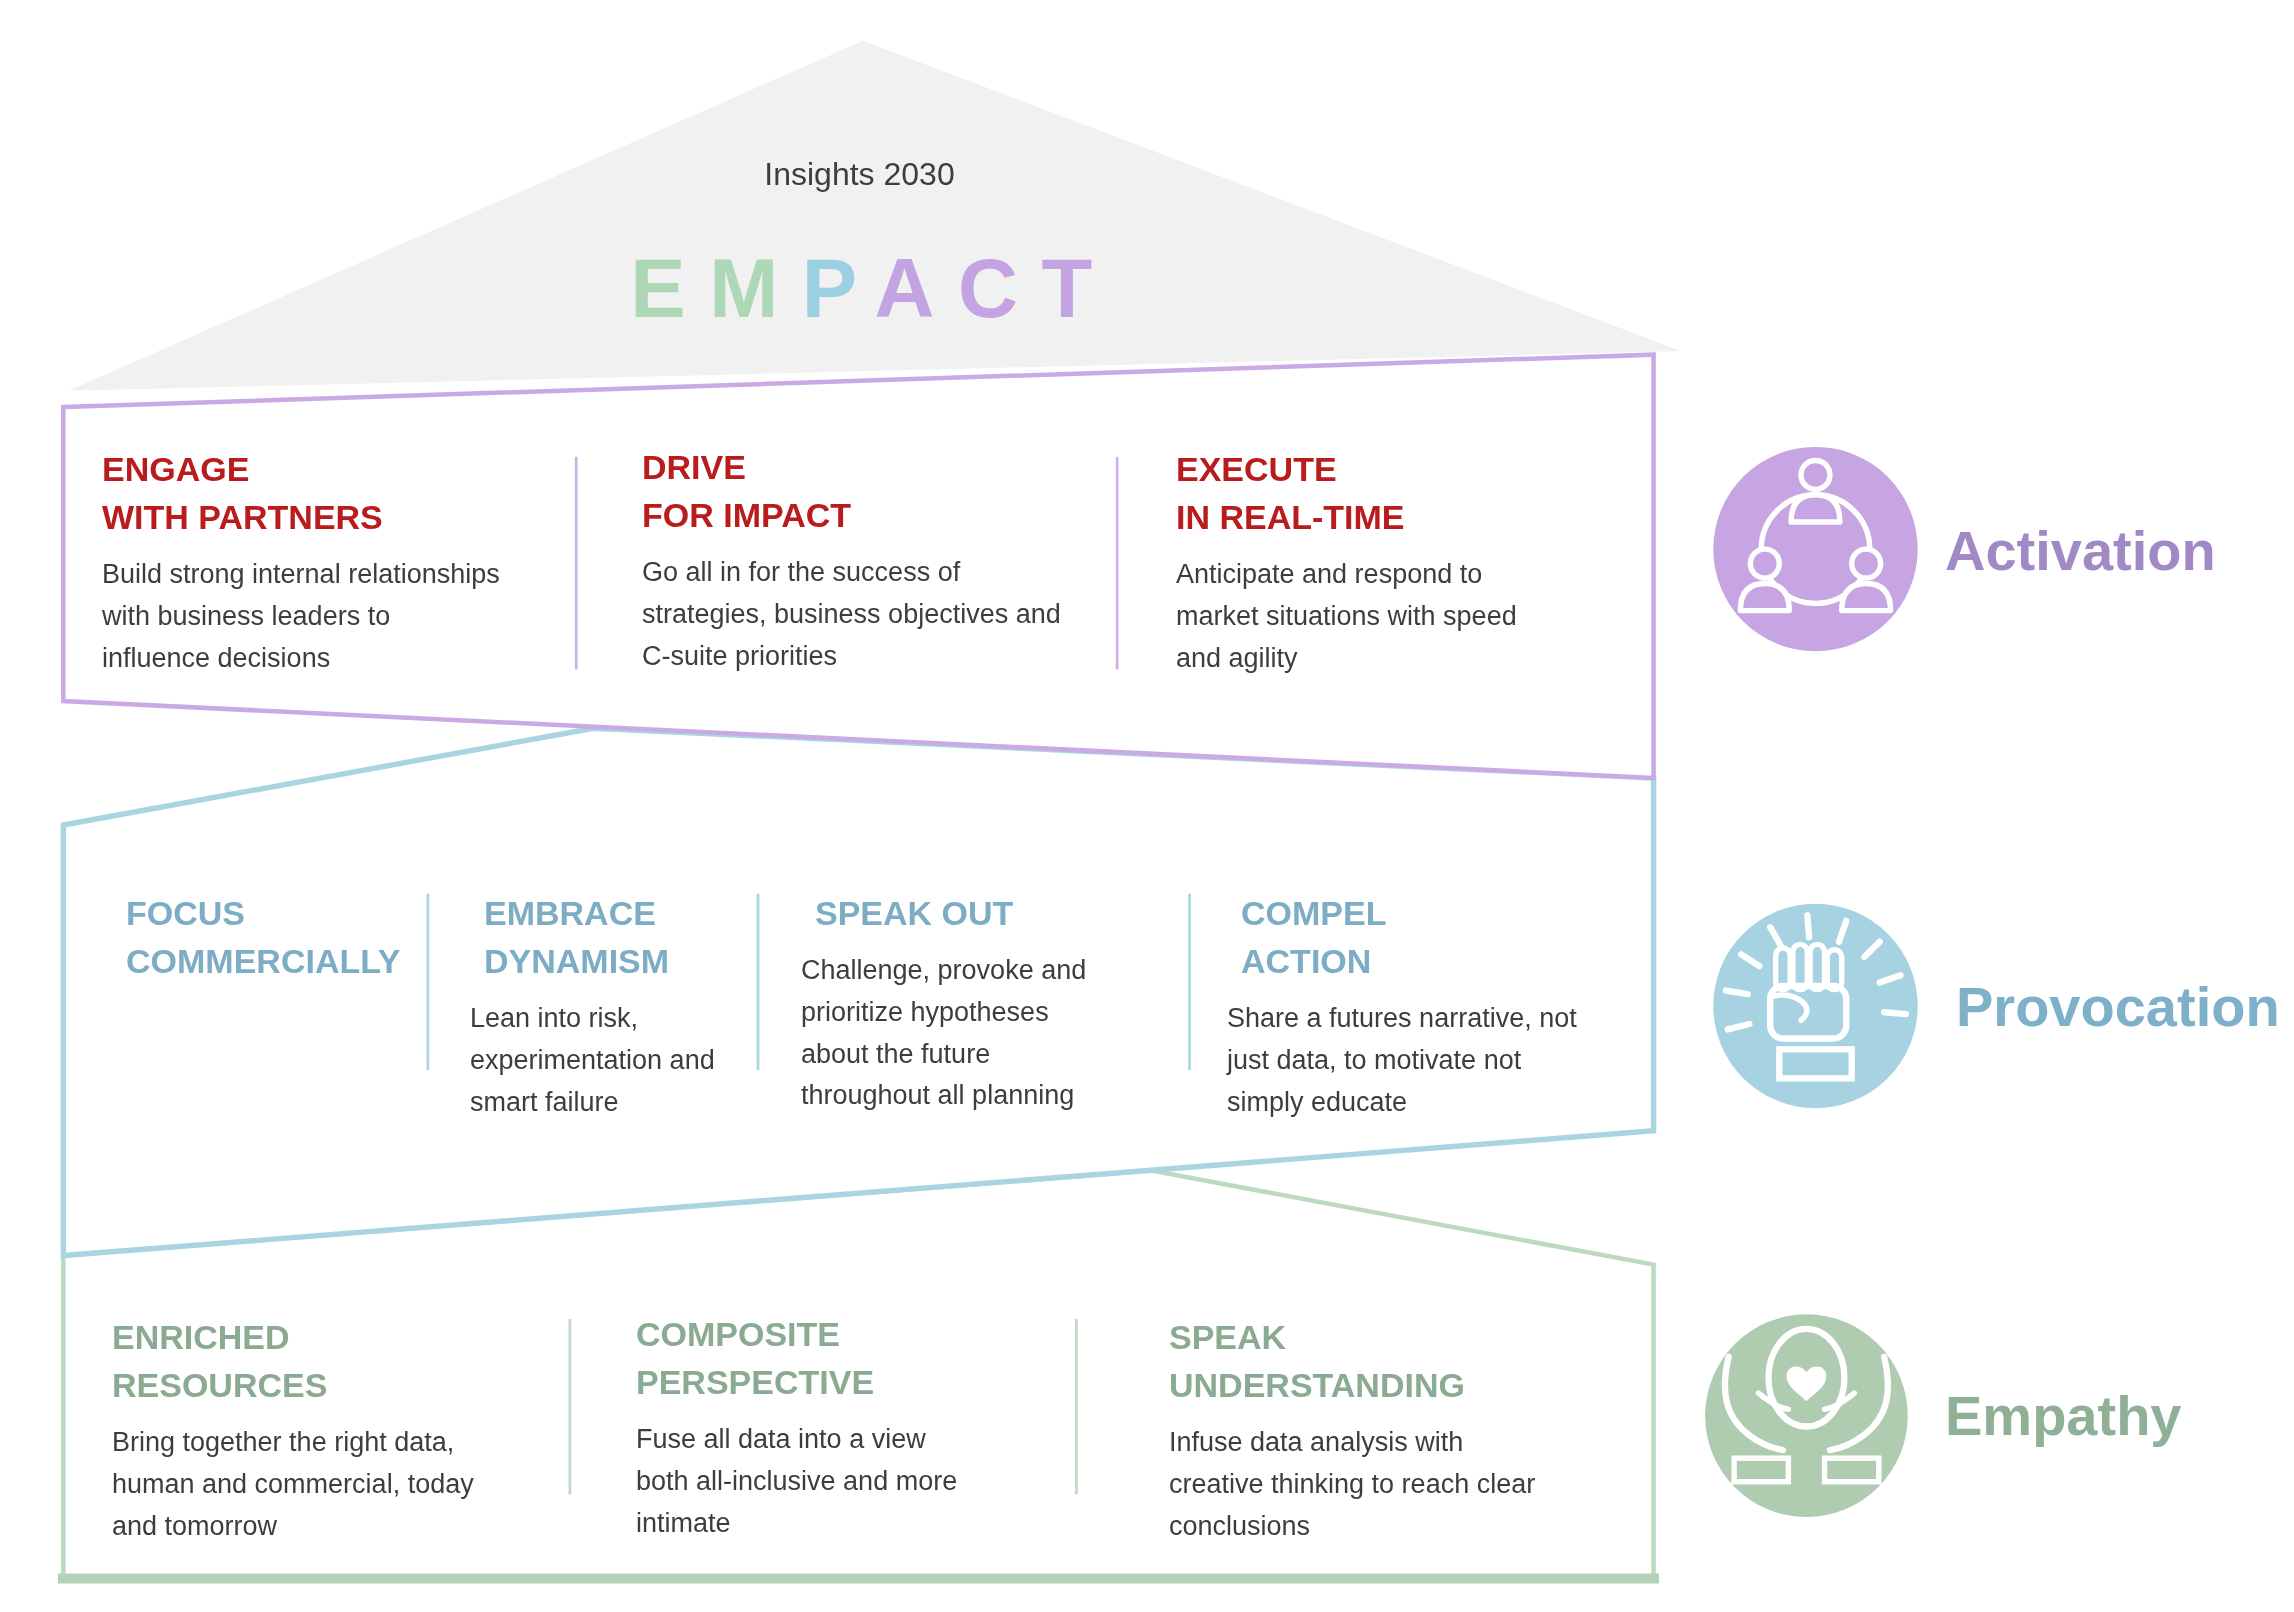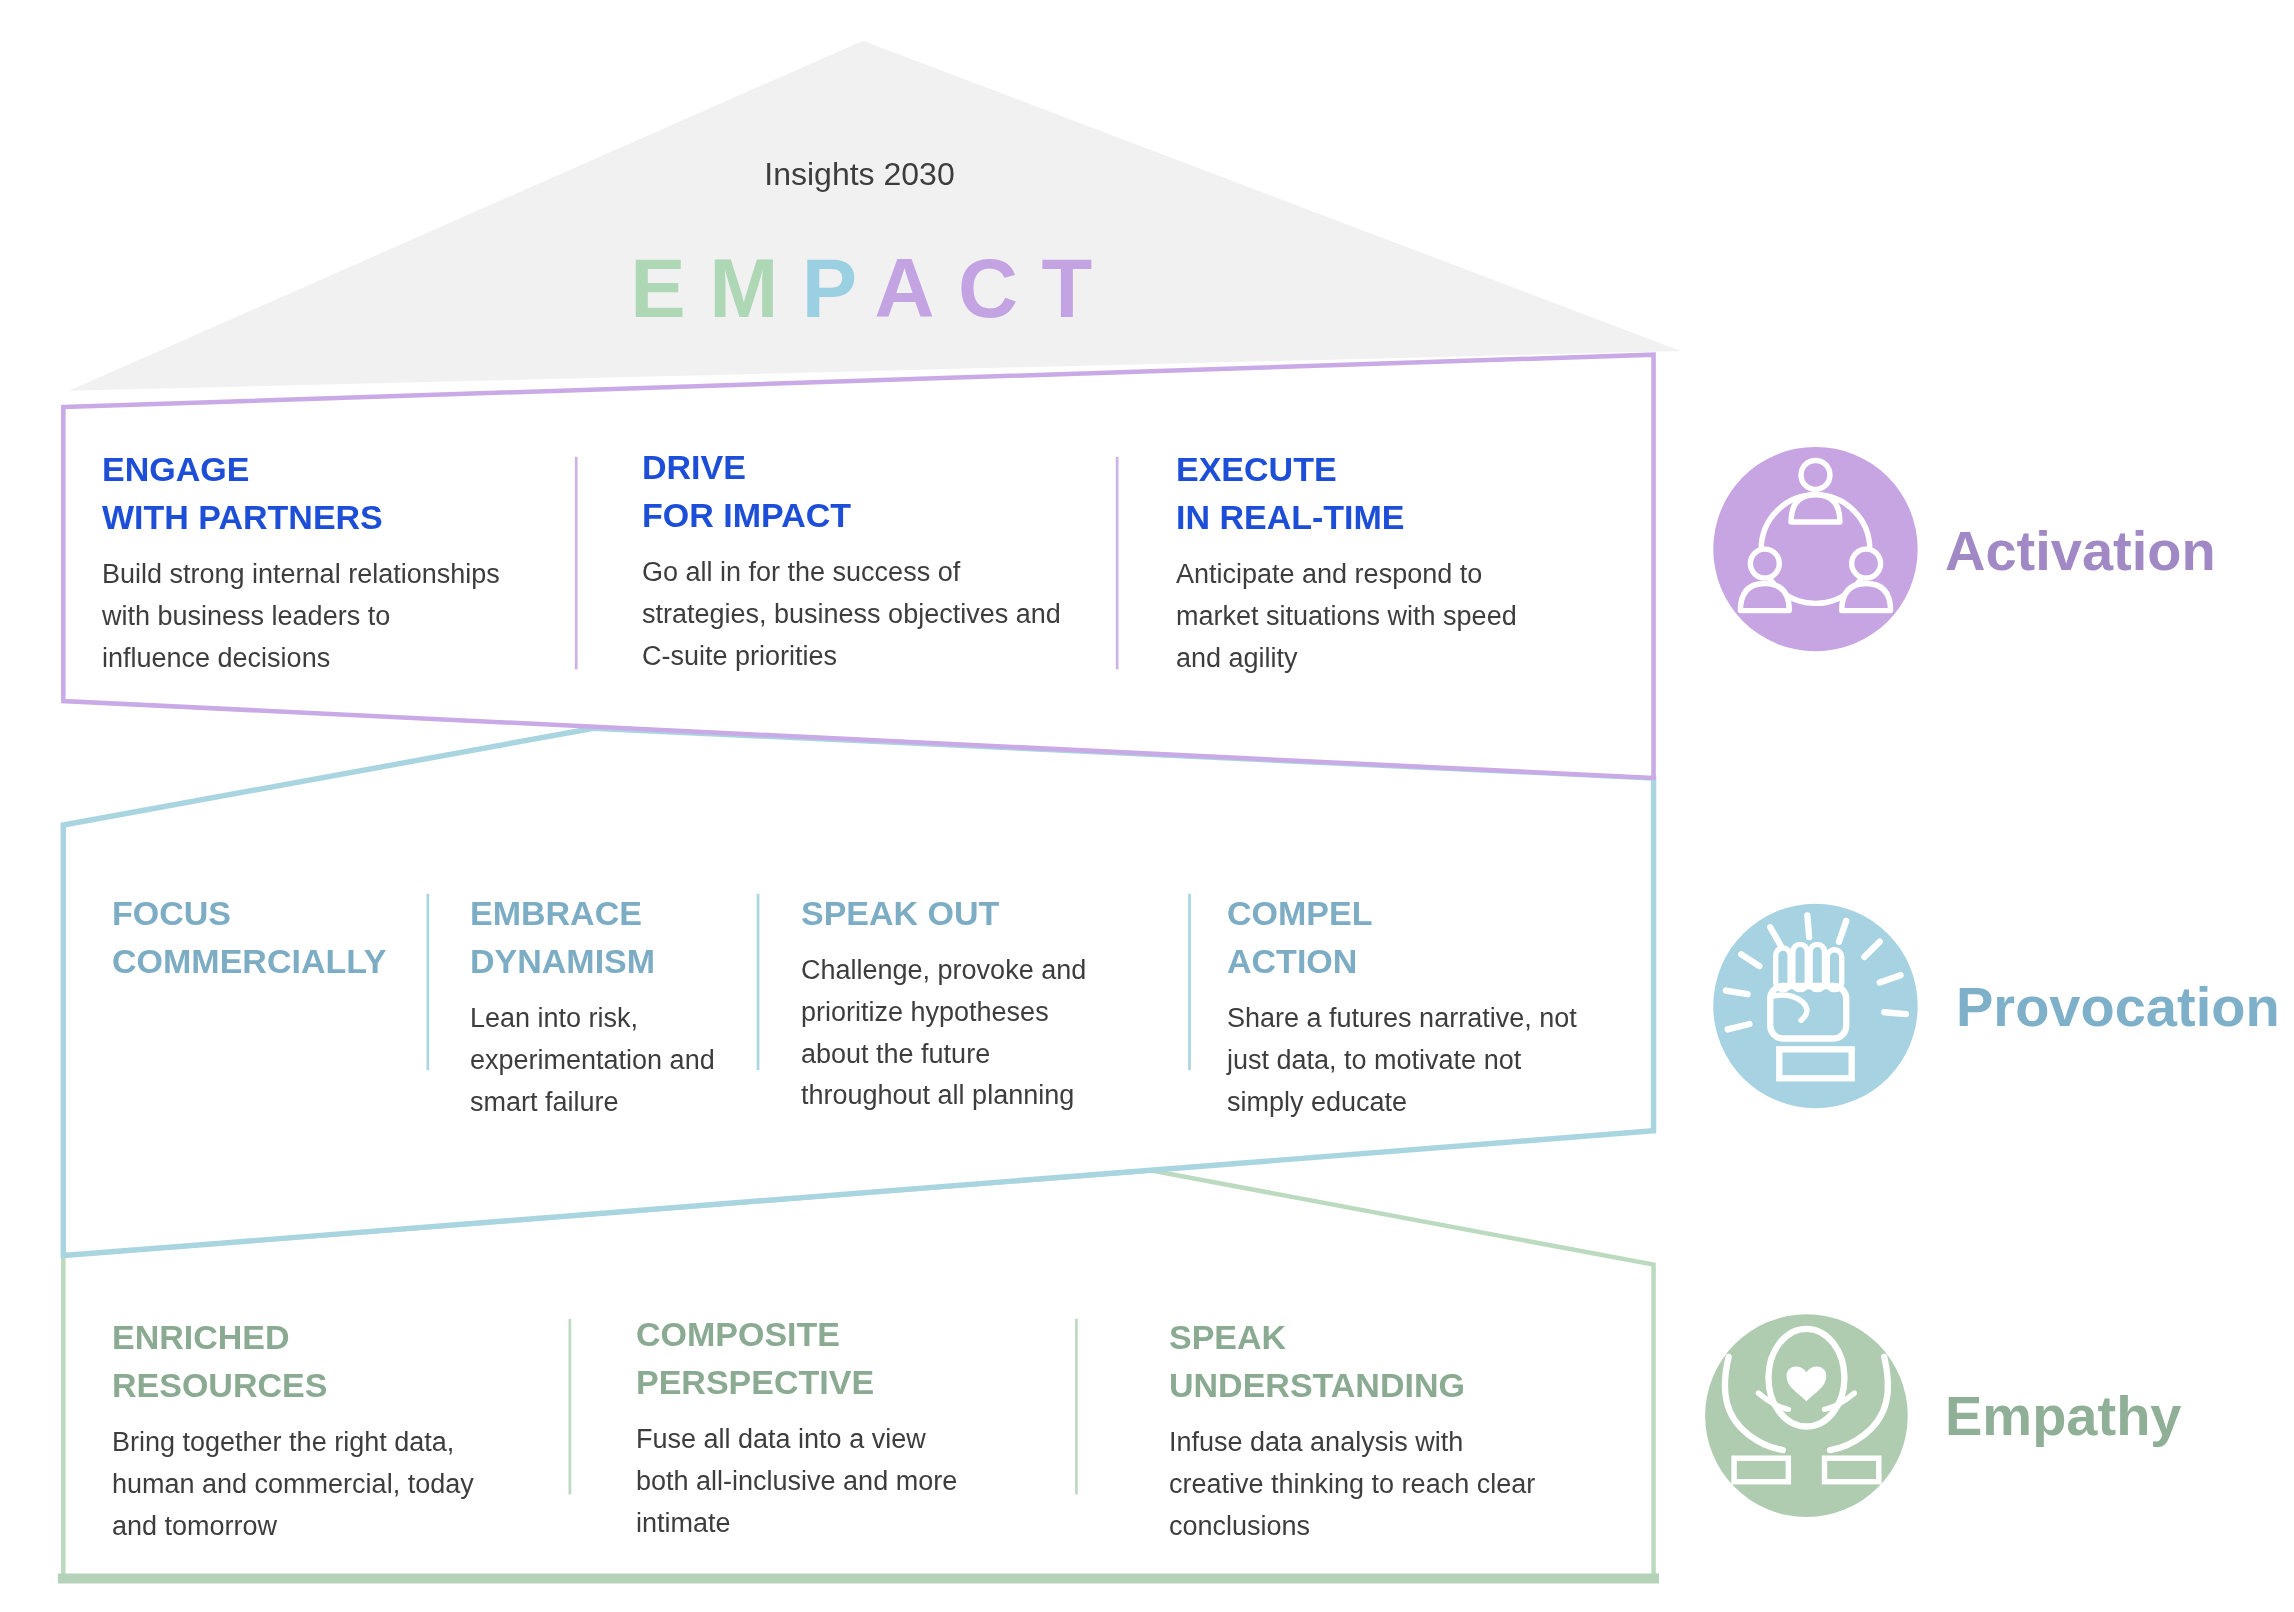--- a/index.html
+++ b/index.html
@@ -7,22 +7,22 @@
           font-family:"Liberation Sans",sans-serif;overflow:hidden;}
   .bg{position:absolute;left:0;top:0;}
   .subtitle{position:absolute;left:0;top:156px;width:1719px;text-align:center;
             font-size:32px;color:#3d3d3d;}
   .brand{position:absolute;left:0;top:241px;width:1746px;text-align:center;
          font-weight:bold;font-size:83px;letter-spacing:23.5px;}
   .bl0,.bl1{color:#aed7b5;} .bl2{color:#9bcfe2;} .bl3,.bl4,.bl5{color:#c3a3e2;}
   .col{position:absolute;}
   .heading{font-weight:bold;font-size:34px;line-height:1.42;white-space:pre-line;
            margin-bottom:12.7px;}
-  .b1 .heading{color:#1d4ed8;}
-  .b2 .heading{color:#7dadc4;}
+  .b1 .heading{color:#b91c1c;}
+  .b2 .heading{color:#7dadc4;margin-left:14px;}
   .b3 .heading{color:#8aab92;}
   .bodytext{font-size:27px;line-height:1.55;white-space:pre-line;color:#3d3d3d;}
   .bandlabel{position:absolute;font-weight:bold;font-size:56px;line-height:1;}
   #lbl-activation{left:1945px;top:523px;color:#a189c6;}
   #lbl-provocation{left:1956px;top:979px;color:#7fb0c9;}
   #lbl-empathy{left:1945px;top:1388px;color:#8fb096;}
 </style>
 </head>
 <body>
 

